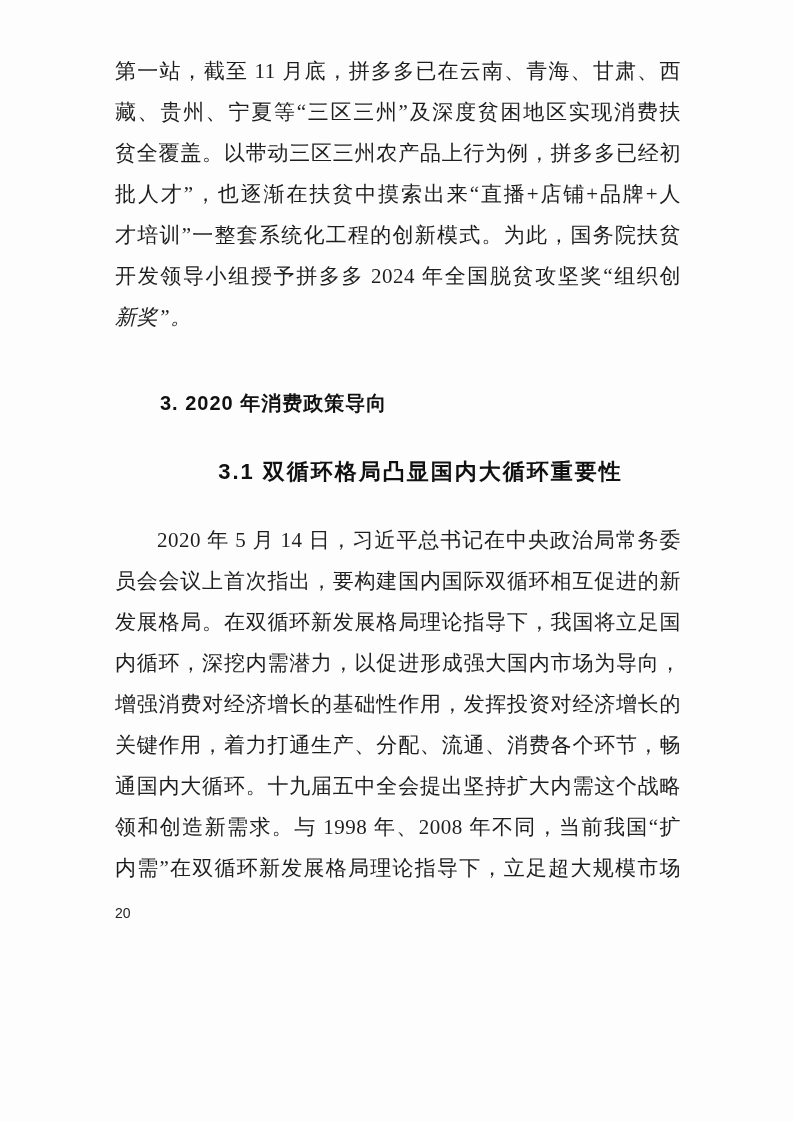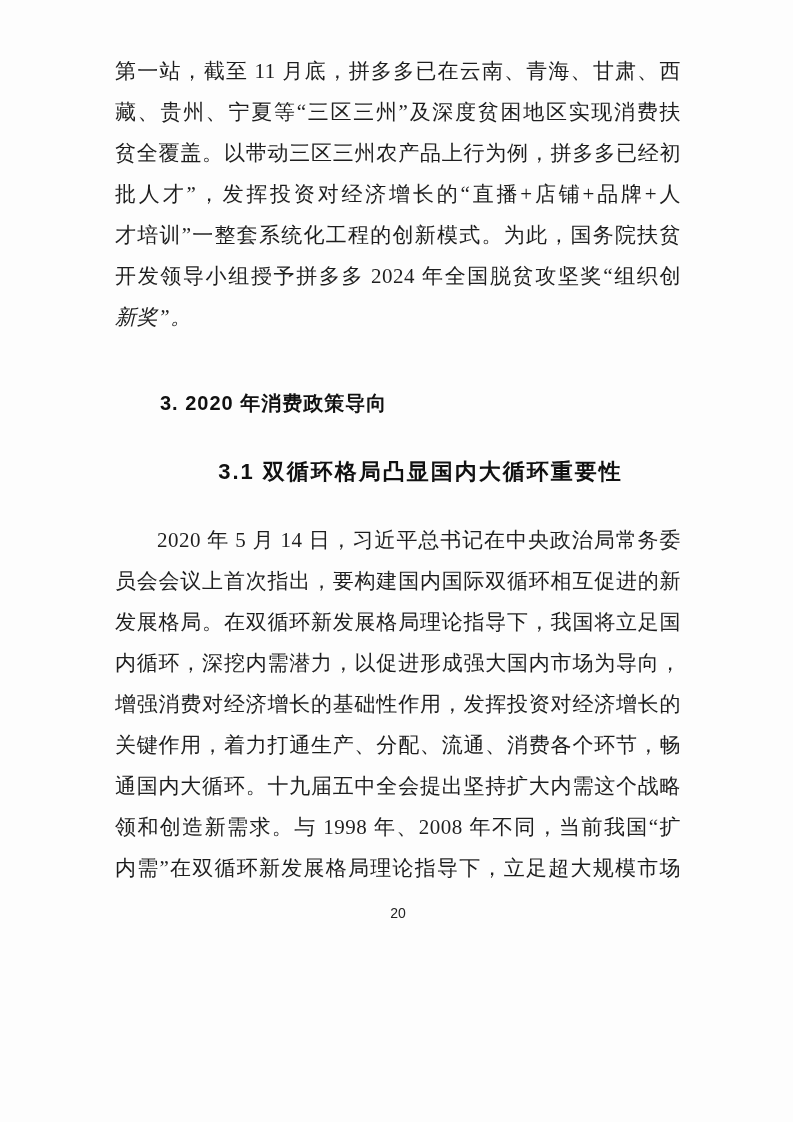--- a/index.html
+++ b/index.html
@@ -45,36 +45,35 @@
     font-size: 22px;
     line-height: 32px;
     color: #111111;
     letter-spacing: 2px;
     text-align: center;
   }
   .para-2 { margin-top: 32px; }
   .page-number {
     margin-top: 16px;
     width: 566px;
-    text-align: center;
     font-family: "Liberation Sans", "DejaVu Sans", sans-serif;
     font-size: 14px;
     color: #222222;
   }
 </style>
 </head>
 <body>
 
 <div class="page">
 
   <div class="para para-1">
       <div class="line">第一站，截至 11 月底，拼多多已在云南、青海、甘肃、西</div>
       <div class="line">藏、贵州、宁夏等“三区三州”及深度贫困地区实现消费扶</div>
       <div class="line">贫全覆盖。以带动三区三州农产品上行为例，拼多多已经初</div>
-      <div class="line">批人才”，发挥投资对经济增长的“直播+店铺+品牌+人</div>
+      <div class="line">批人才”，也逐渐在扶贫中摸索出来“直播+店铺+品牌+人</div>
       <div class="line">才培训”一整套系统化工程的创新模式。为此，国务院扶贫</div>
       <div class="line">开发领导小组授予拼多多 2024 年全国脱贫攻坚奖“组织创</div>
       <div class="line short">新奖”。</div>
     </div>
 
   <div class="heading">3. 2020 年消费政策导向</div>
 
   <div class="subheading">3.1 双循环格局凸显国内大循环重要性</div>
 
   <div class="para para-2">

